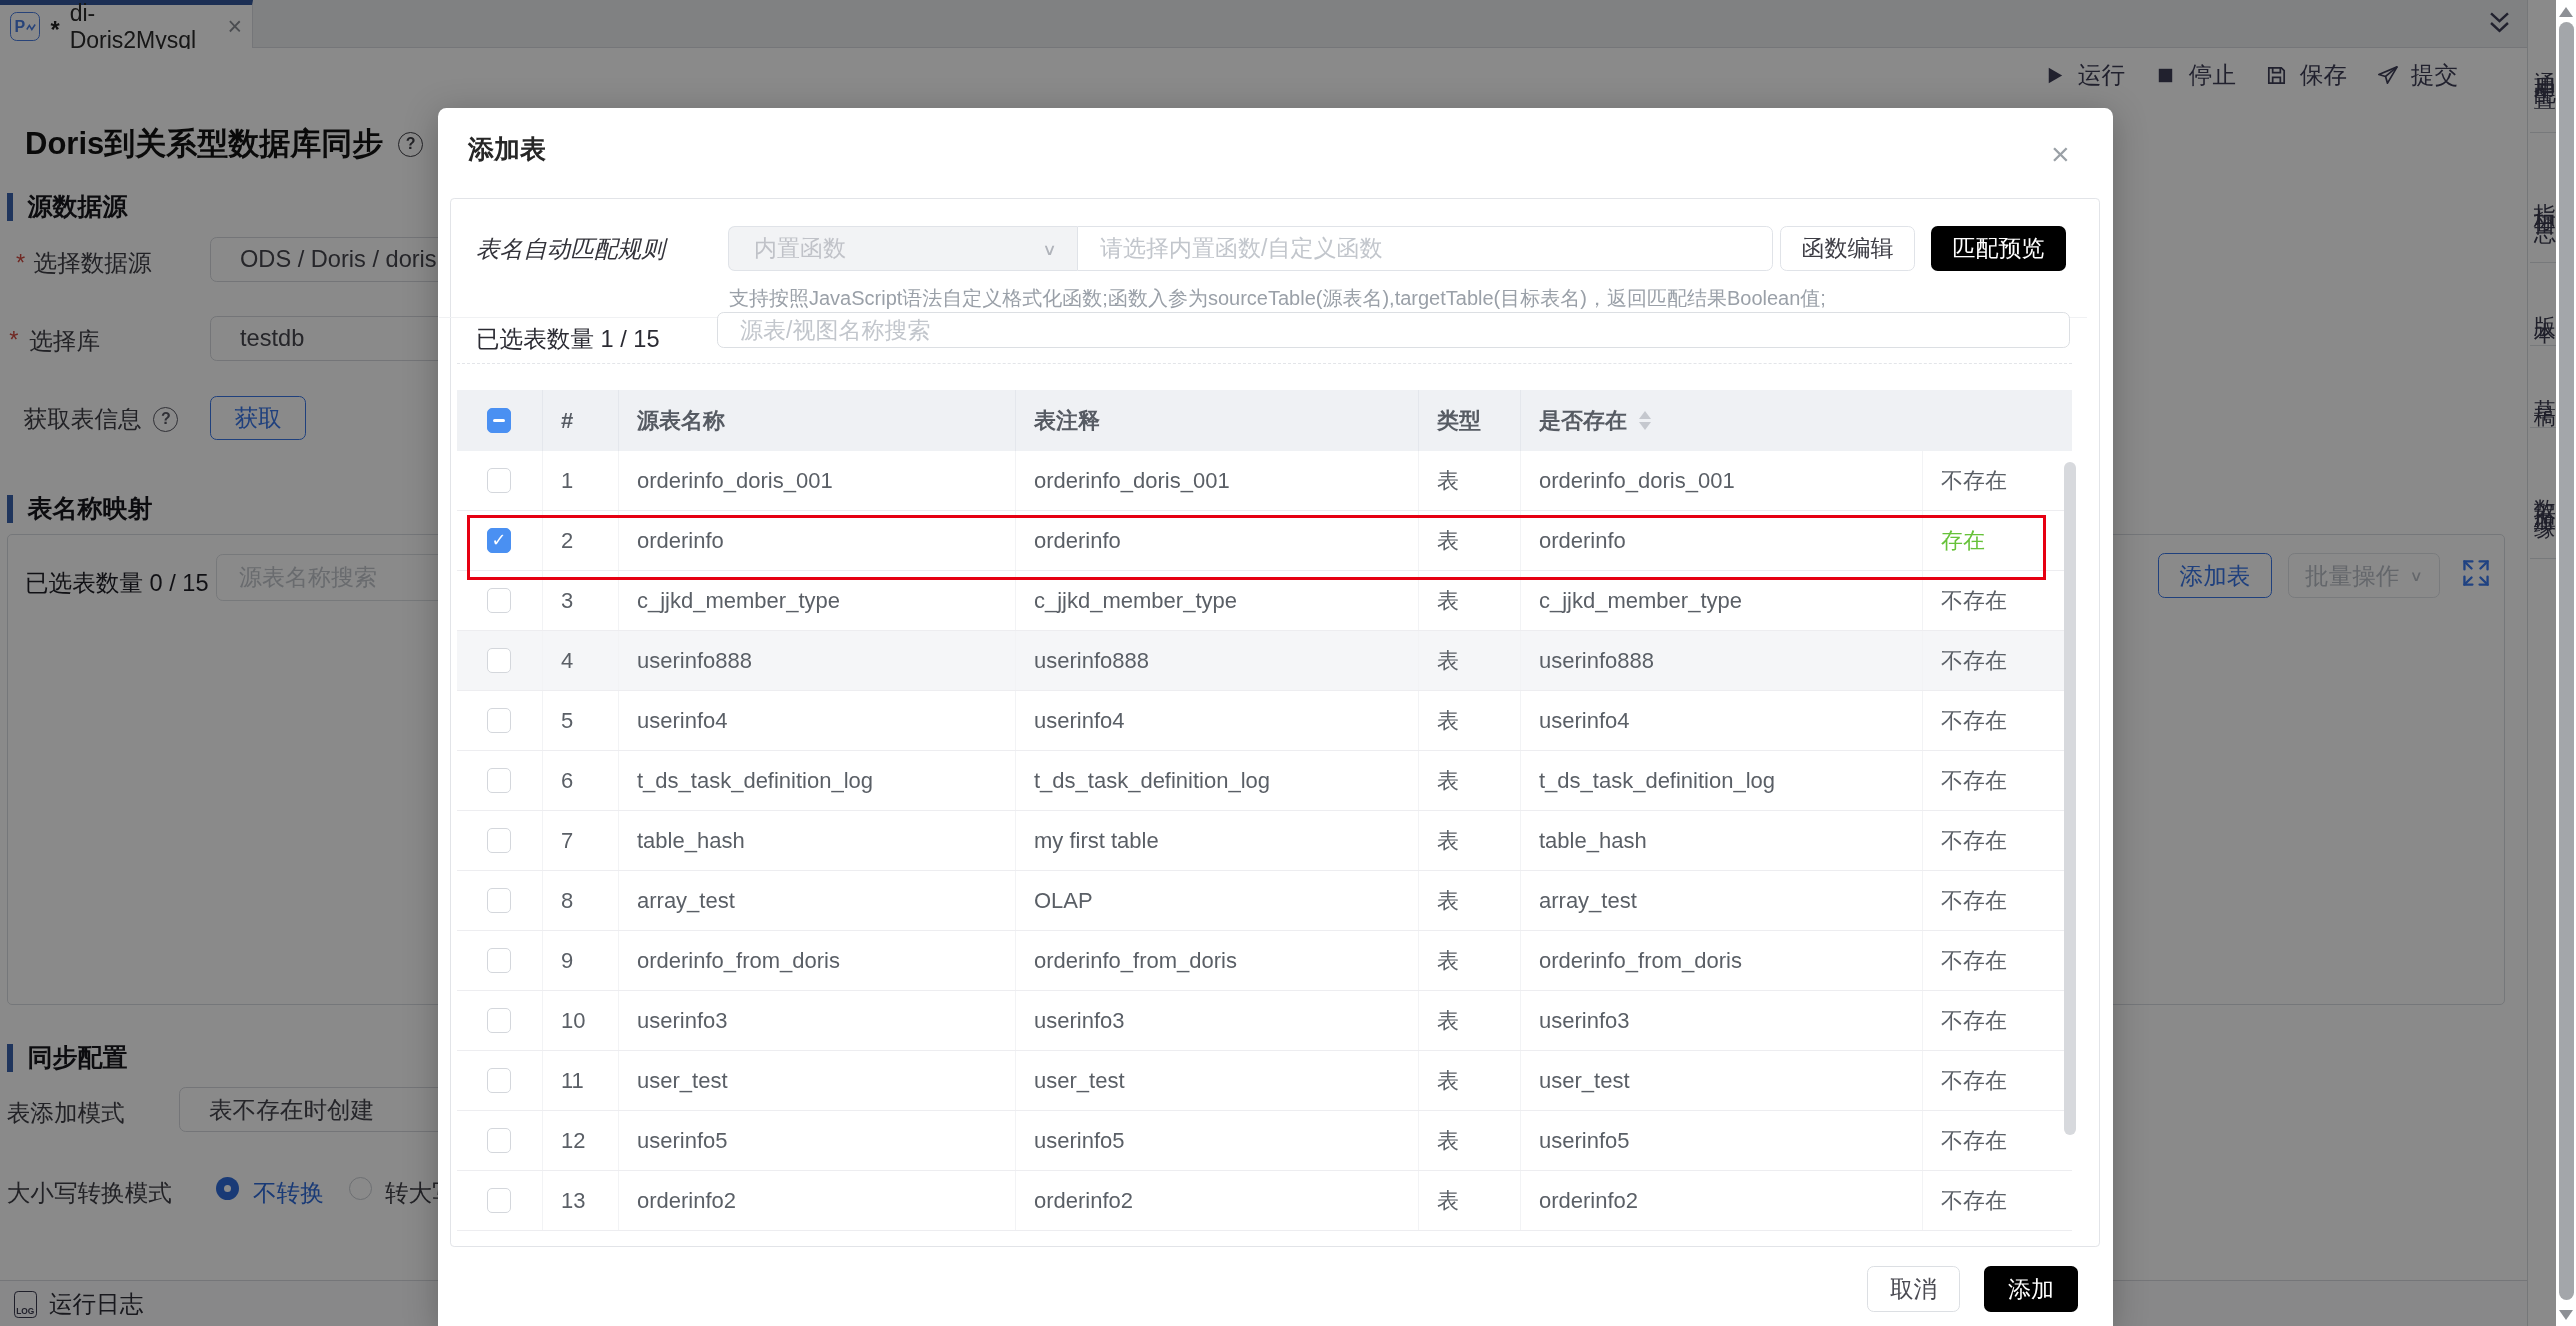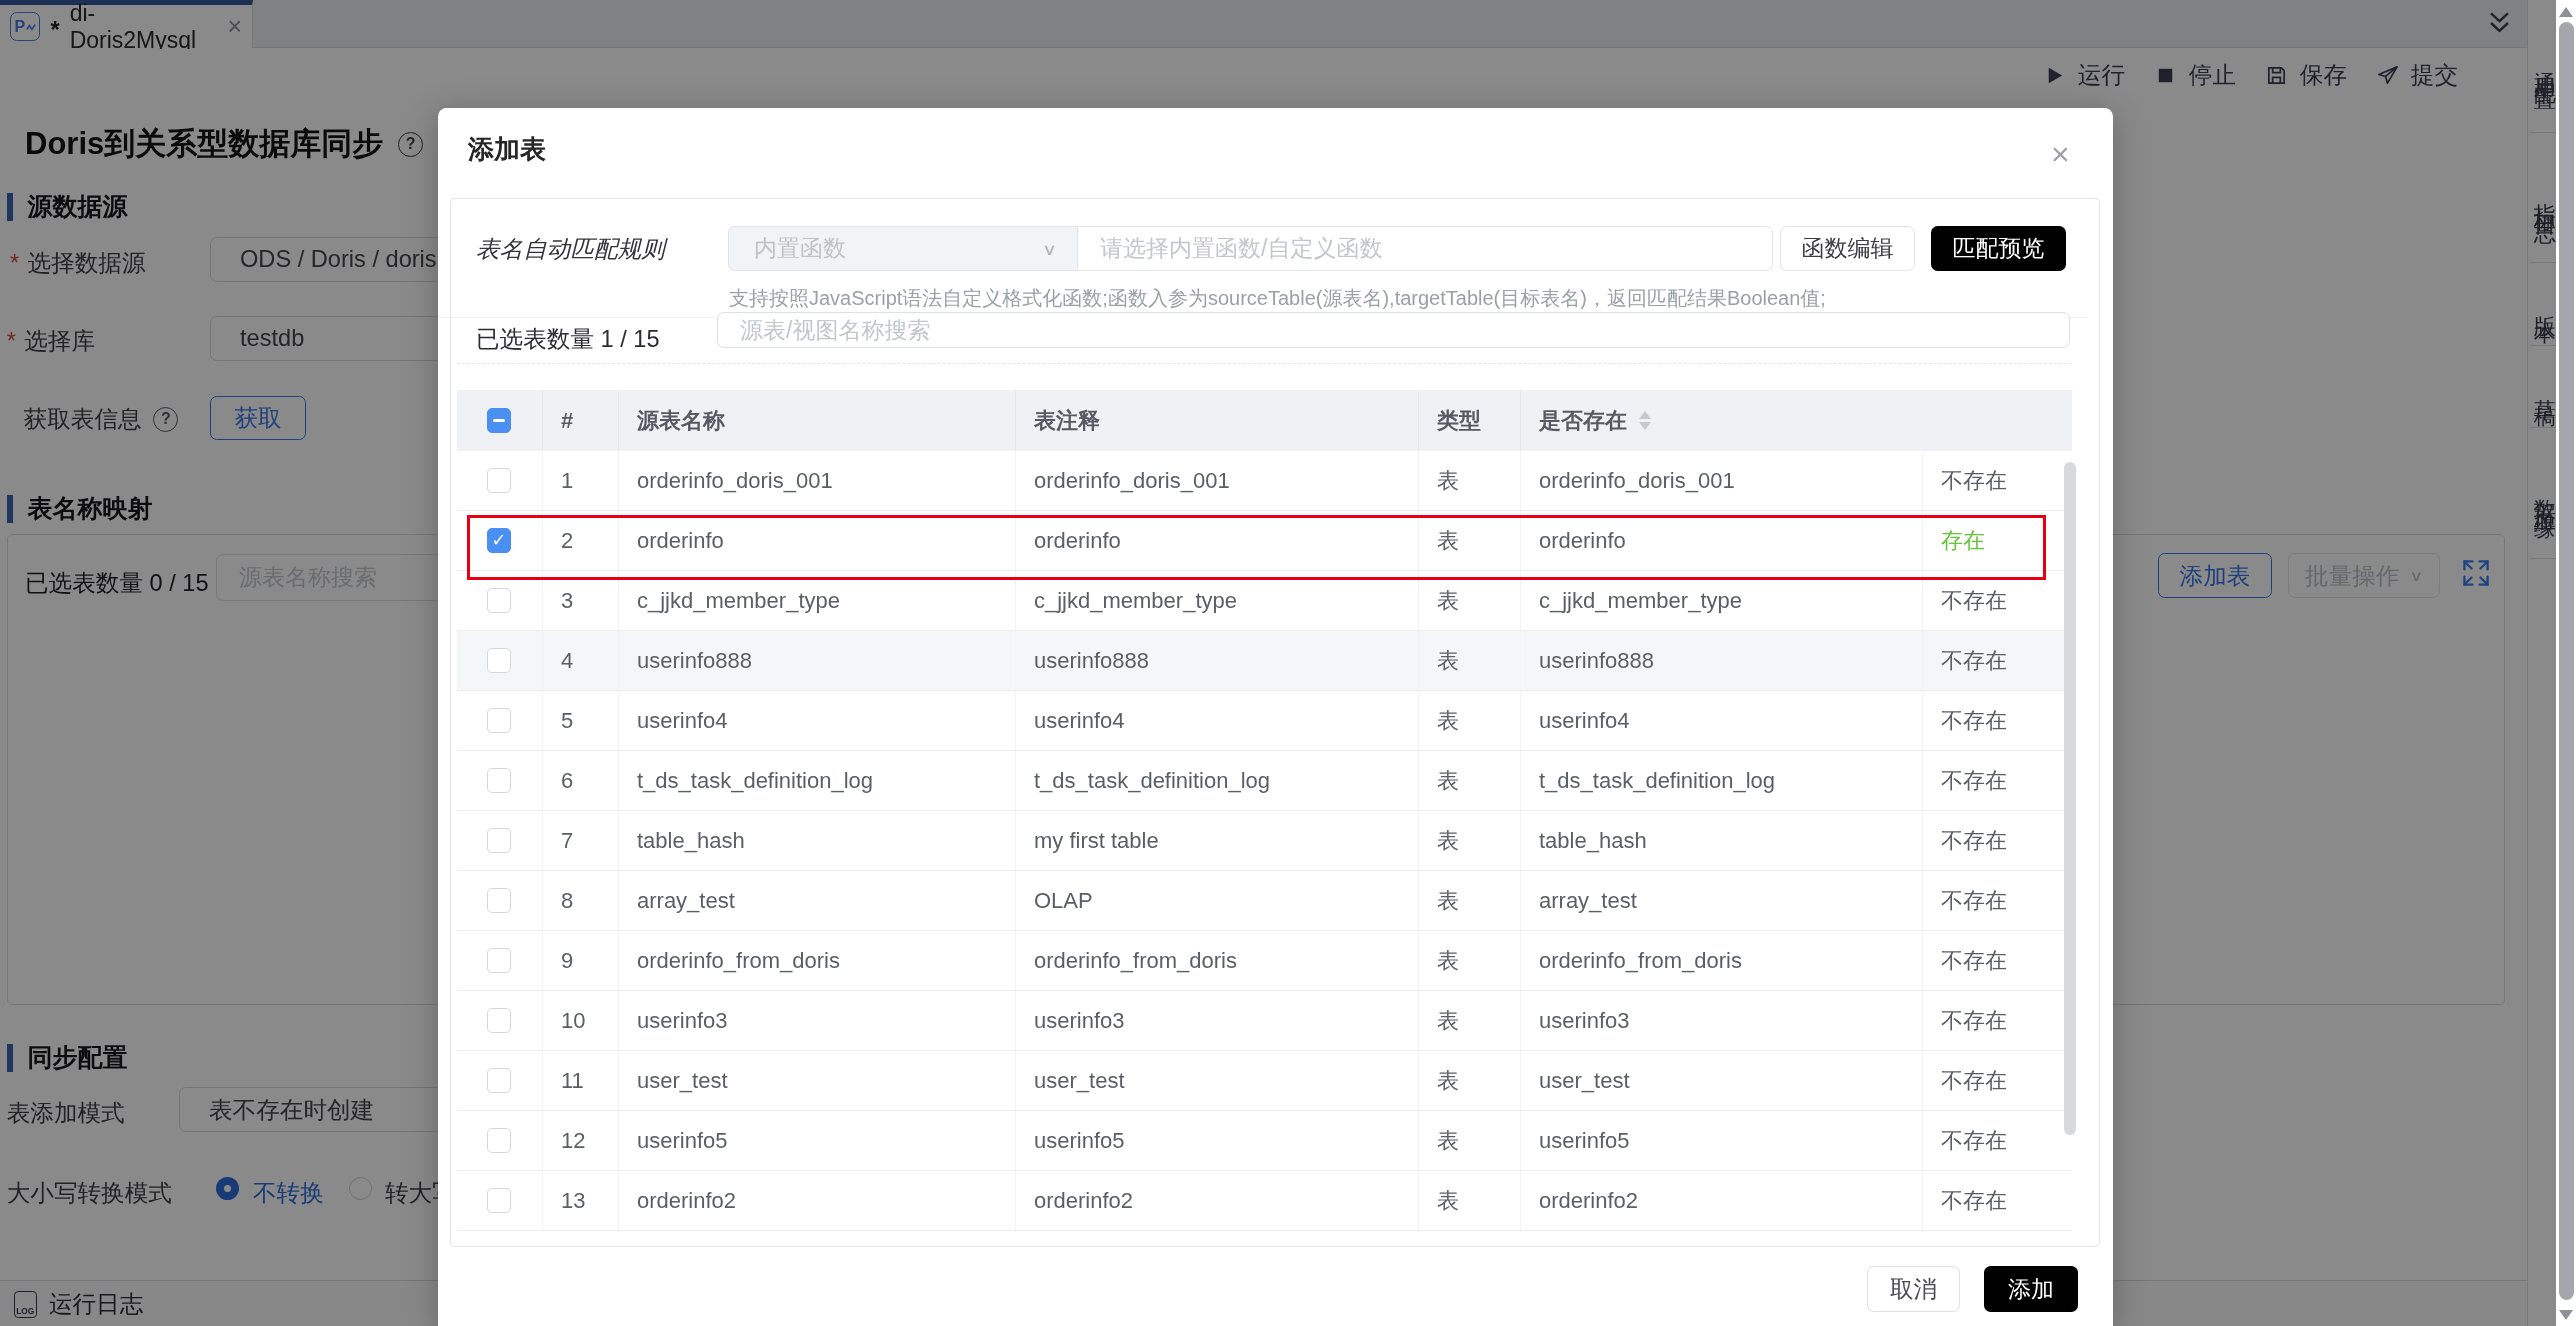--- a/index.html
+++ b/index.html
@@ -197,26 +197,26 @@
 
   <div class="abs page-title">
     <span>Doris到关系型数据库同步</span>
     <span class="help">?</span>
   </div>
 
   <div class="abs sec" style="left:6.7px; top:190px;">
     <span>源数据源</span>
   </div>
 
-  <div class="abs flabel req" style="left:10px; top:247px;">选择数据源</div>
+  <div class="abs flabel req" style="left:16px; top:247px;">选择数据源</div>
   <div class="abs fselect" style="left:210px; top:237px; width:556px;">
     <span>ODS / Doris / doris</span>
   </div>
 
-  <div class="abs flabel req" style="left:6.7px; top:325px;">选择库</div>
+  <div class="abs flabel req" style="left:6.7px; top:325px;font-family:Liberation Mono, monospace;">选择库</div>
   <div class="abs fselect" style="left:210px; top:316px; width:556px;">
     <span>testdb</span>
   </div>
 
   <div class="abs flabel" style="left:23.6px; top:403px; display:flex; align-items:center; gap:11.8px;">
     <span>获取表信息</span>
     <span class="help" style="border-color:#5a5a64; color:#5a5a64;">?</span>
   </div>
   <div class="abs btn-outline-blue" style="left:210px; top:396px; width:96px; height:44px;">获取</div>
 

